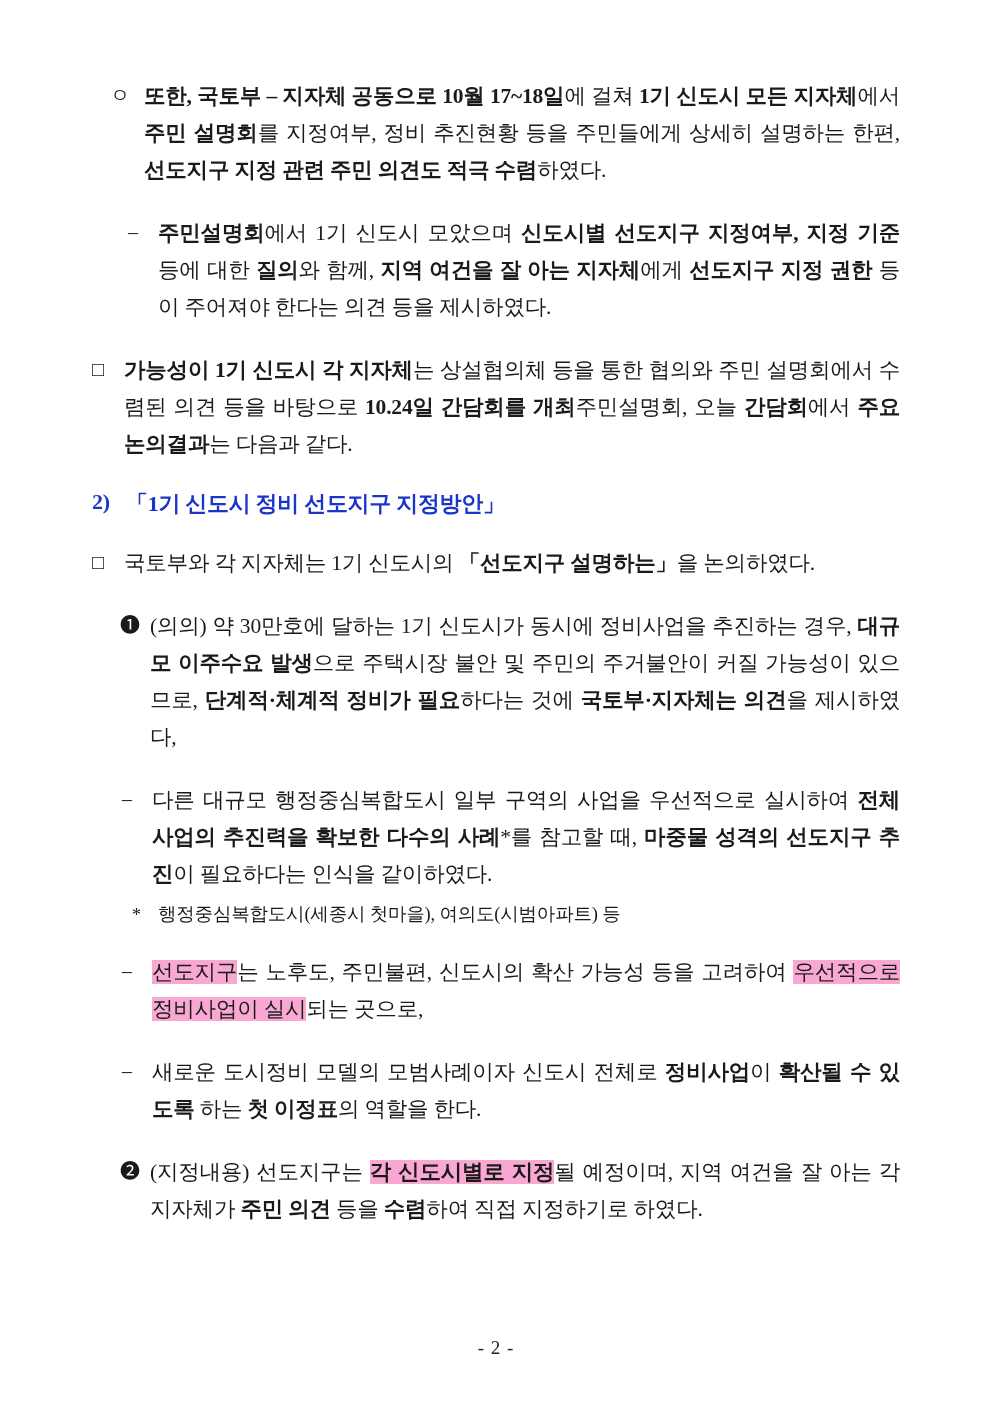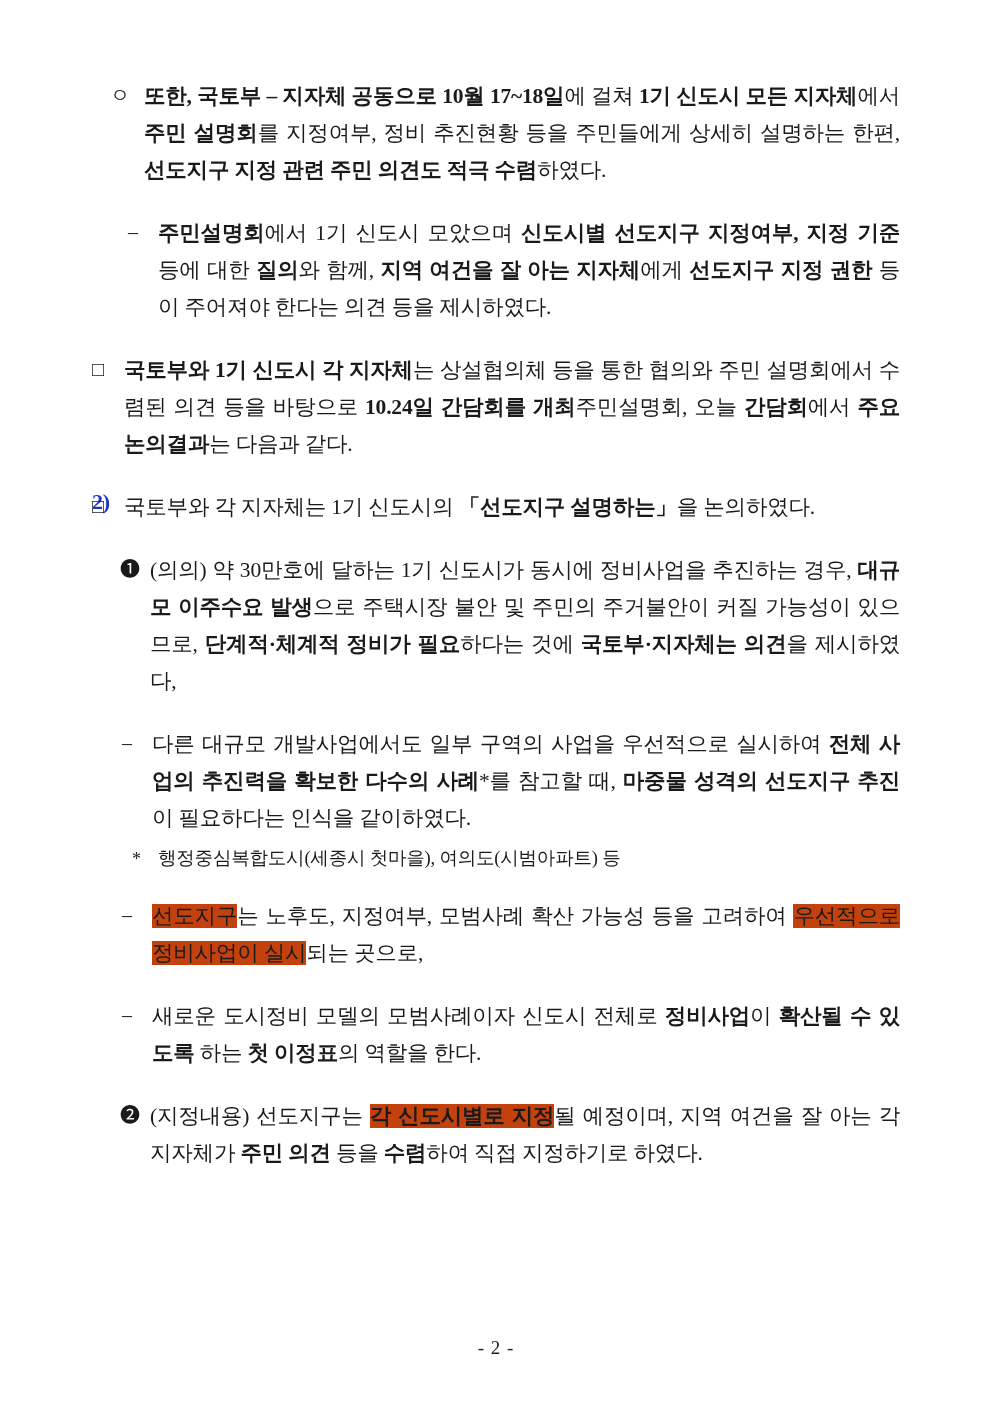--- a/index.html
+++ b/index.html
@@ -50,21 +50,21 @@
 
   
   .lvl-circ      { padding-left: 34px; margin-left: 18px; }
   .lvl-dash      { padding-left: 30px; margin-left: 36px; }
   .lvl-square    { padding-left: 32px; margin-left: 0px; }
   .lvl-num       { padding-left: 30px; margin-left: 28px; }
   .lvl-dash2     { padding-left: 30px; margin-left: 30px; }
   .lvl-star      { padding-left: 26px; margin-left: 40px; }
 
   .b  { font-weight: bold; }
-  .hl { background: #c2410c; }
+  .hl { background: #f9a8d4; }
 
   .sec-title {
     color: #1b35c8;
     font-weight: bold;
     font-size: 22px;
     letter-spacing: -0.3px;
     margin: 0 0 26px 0;
     position: relative;
   }
 
@@ -97,50 +97,51 @@
     <span class="tx" id="t-b1"><span class="b">또한, 국토부 </span><span class="b">– </span><span class="b">지자체 공동으로 10월 17~18일</span><span>에 걸쳐 </span><span class="b">1기 신도시 모든 지자체</span><span>에서 </span><span class="b">주민 설명회</span><span>를 지정여부, 정비 추진현황 등을 주민들에게 상세히 설명하는 한편, </span><span class="b">선도지구 지정 관련 주민 의견도 적극 수렴</span><span>하였다.</span></span>
   </div>
 
   <div class="para blk lvl-dash">
     <span class="mk">–</span>
     <span class="tx" id="t-b2"><span class="b">주민설명회</span><span>에서 1기 신도시 모았으며 </span><span class="b">신도시별 선도지구 지정여부, 지정 기준</span><span> 등에 대한 </span><span class="b">질의</span><span>와 함께, </span><span class="b">지역 여건을 잘 아는 지자체</span><span>에게 </span><span class="b">선도지구 지정 권한</span><span> 등이 주어져야 한다는 의견 등을 제시하였다.</span></span>
   </div>
 
   <div class="para blk lvl-square">
     <span class="mk">□</span>
-    <span class="tx" id="t-b3"><span class="b">국토부와 1기 신도시 각 지자체</span><span>는 상설협의체 등을 통한 협의와 주민 설명회에서 수렴된 의견 등을 바탕으로 </span><span class="b">10.24일 간담회를 개최</span><span>주민설명회, 오늘 </span><span class="b">간담회</span><span>에서 </span><span class="b">주요 논의결과</span><span>는 다음과 같다.</span></span>
+    <span class="tx" id="t-b3"><span class="b">가능성이 1기 신도시 각 지자체</span><span>는 상설협의체 등을 통한 협의와 주민 설명회에서 수렴된 의견 등을 바탕으로 </span><span class="b">10.24일 간담회를 개최</span><span>주민설명회, 오늘 </span><span class="b">간담회</span><span>에서 </span><span class="b">주요 논의결과</span><span>는 다음과 같다.</span></span>
   </div>
 
   <div class="sec-title" style="padding-left: 34px; color: rgb(27, 53, 200);">
     <span style="position:absolute;left:0;top:0;">2)</span>
+    <span>「1기 신도시 정비 선도지구 지정방안」</span>
   </div>
 
   <div class="para blk lvl-square">
     <span class="mk">□</span>
     <span class="tx" id="t-b4"><span>국토부와 각 지자체는 1기 신도시의 </span><span class="b">「선도지구 설명하는」</span><span>을 논의하였다.</span></span>
   </div>
 
   <div class="para blk lvl-num">
     <span class="mk mk-num">❶</span>
     <span class="tx" id="t-b5"><span>(의의) 약 30만호에 달하는 1기 신도시가 동시에 정비사업을 추진하는 경우, </span><span class="b">대규모 이주수요 발생</span><span>으로 주택시장 불안 및 주민의 주거불안이 커질 가능성이 있으므로, </span><span class="b">단계적·체계적 정비가 필요</span><span>하다는 것에 </span><span class="b">국토부·지자체는 의견</span><span>을 제시하였다,</span></span>
   </div>
 
   <div class="para blk lvl-dash2" style="margin-bottom:8px;">
     <span class="mk">–</span>
-    <span class="tx" id="t-b6"><span>다른 대규모 개발사업에서도 일부 구역의 사업을 우선적으로 실시하여 </span><span class="b">전체 사업의 추진력을 확보한 다수의 사례</span><span>*를 참고할 때, </span><span class="b">마중물 성격의 선도지구 추진</span><span>이 필요하다는 인식을 같이하였다.</span></span>
+    <span class="tx" id="t-b6"><span>다른 대규모 행정중심복합도시 일부 구역의 사업을 우선적으로 실시하여 </span><span class="b">전체 사업의 추진력을 확보한 다수의 사례</span><span>*를 참고할 때, </span><span class="b">마중물 성격의 선도지구 추진</span><span>이 필요하다는 인식을 같이하였다.</span></span>
   </div>
 
   <div class="para blk small lvl-star" style="margin-bottom:24px;">
     <span class="mk" style="font-size:18px;">*</span>
     <span class="tx" id="t-b7"><span>행정중심복합도시(세종시 첫마을), 여의도(시범아파트) 등</span></span>
   </div>
 
   <div class="para blk lvl-dash2">
     <span class="mk">–</span>
-    <span class="tx" id="t-b8"><span class="hl">선도지구</span><span>는 노후도, 지정여부, 모범사례 확산 가능성 등을 고려하여 </span><span class="hl">우선적으로 정비사업이 실시</span><span>되는 곳으로,</span></span>
+    <span class="tx" id="t-b8"><span class="hl">선도지구</span><span>는 노후도, 주민불편, 신도시의 확산 가능성 등을 고려하여 </span><span class="hl">우선적으로 정비사업이 실시</span><span>되는 곳으로,</span></span>
   </div>
 
   <div class="para blk lvl-dash2">
     <span class="mk">–</span>
     <span class="tx" id="t-b9"><span>새로운 도시정비 모델의 모범사례이자 신도시 전체로 </span><span class="b">정비사업</span><span>이 </span><span class="b">확산될 수 있도록</span><span> 하는 </span><span class="b">첫 이정표</span><span>의 역할을 한다.</span></span>
   </div>
 
   <div class="para blk lvl-num">
     <span class="mk mk-num">❷</span>
     <span class="tx" id="t-b10"><span>(지정내용) 선도지구는 </span><span class="b hl">각 신도시별로 지정</span><span>될 예정이며, 지역 여건을 잘 아는 각 지자체가 </span><span class="b">주민 의견</span><span> 등을 </span><span class="b">수렴</span><span>하여 직접 지정하기로 하였다.</span></span>

